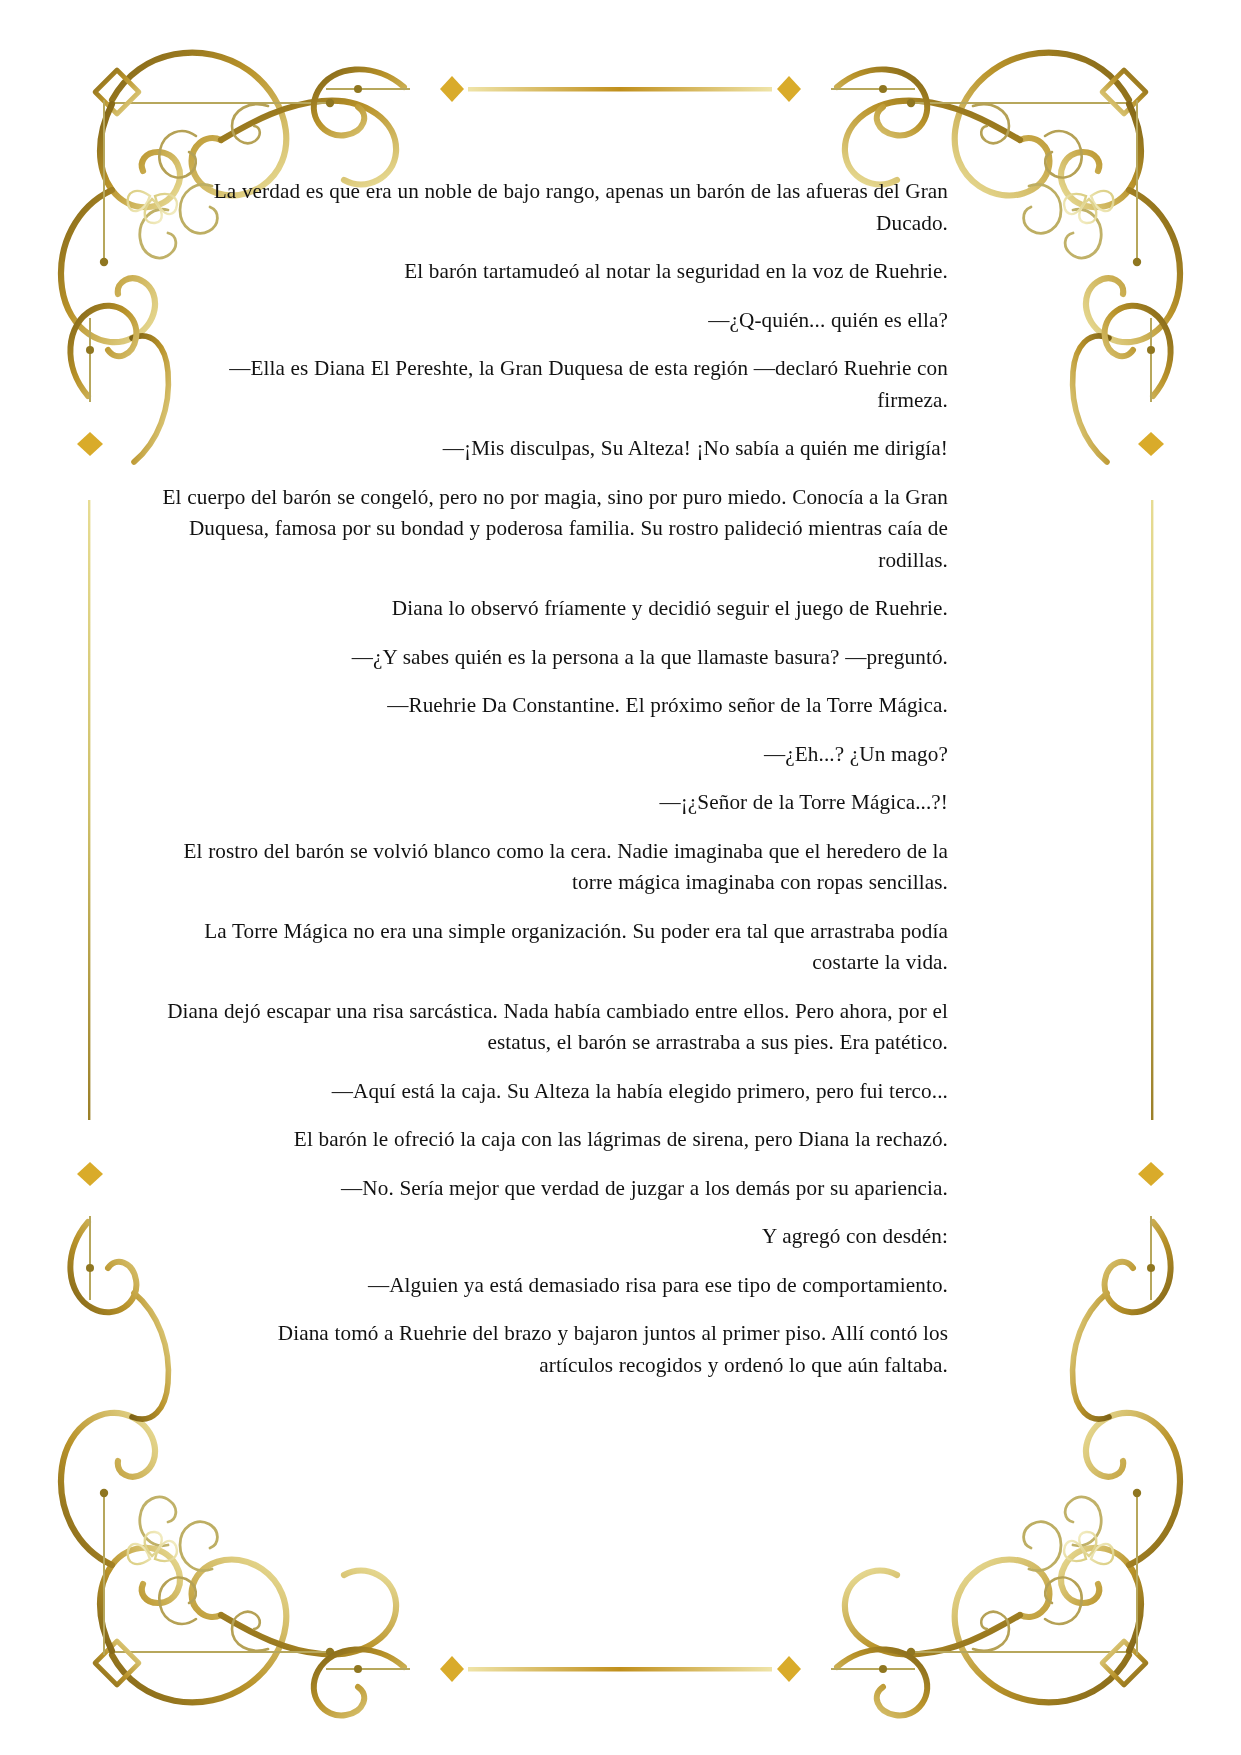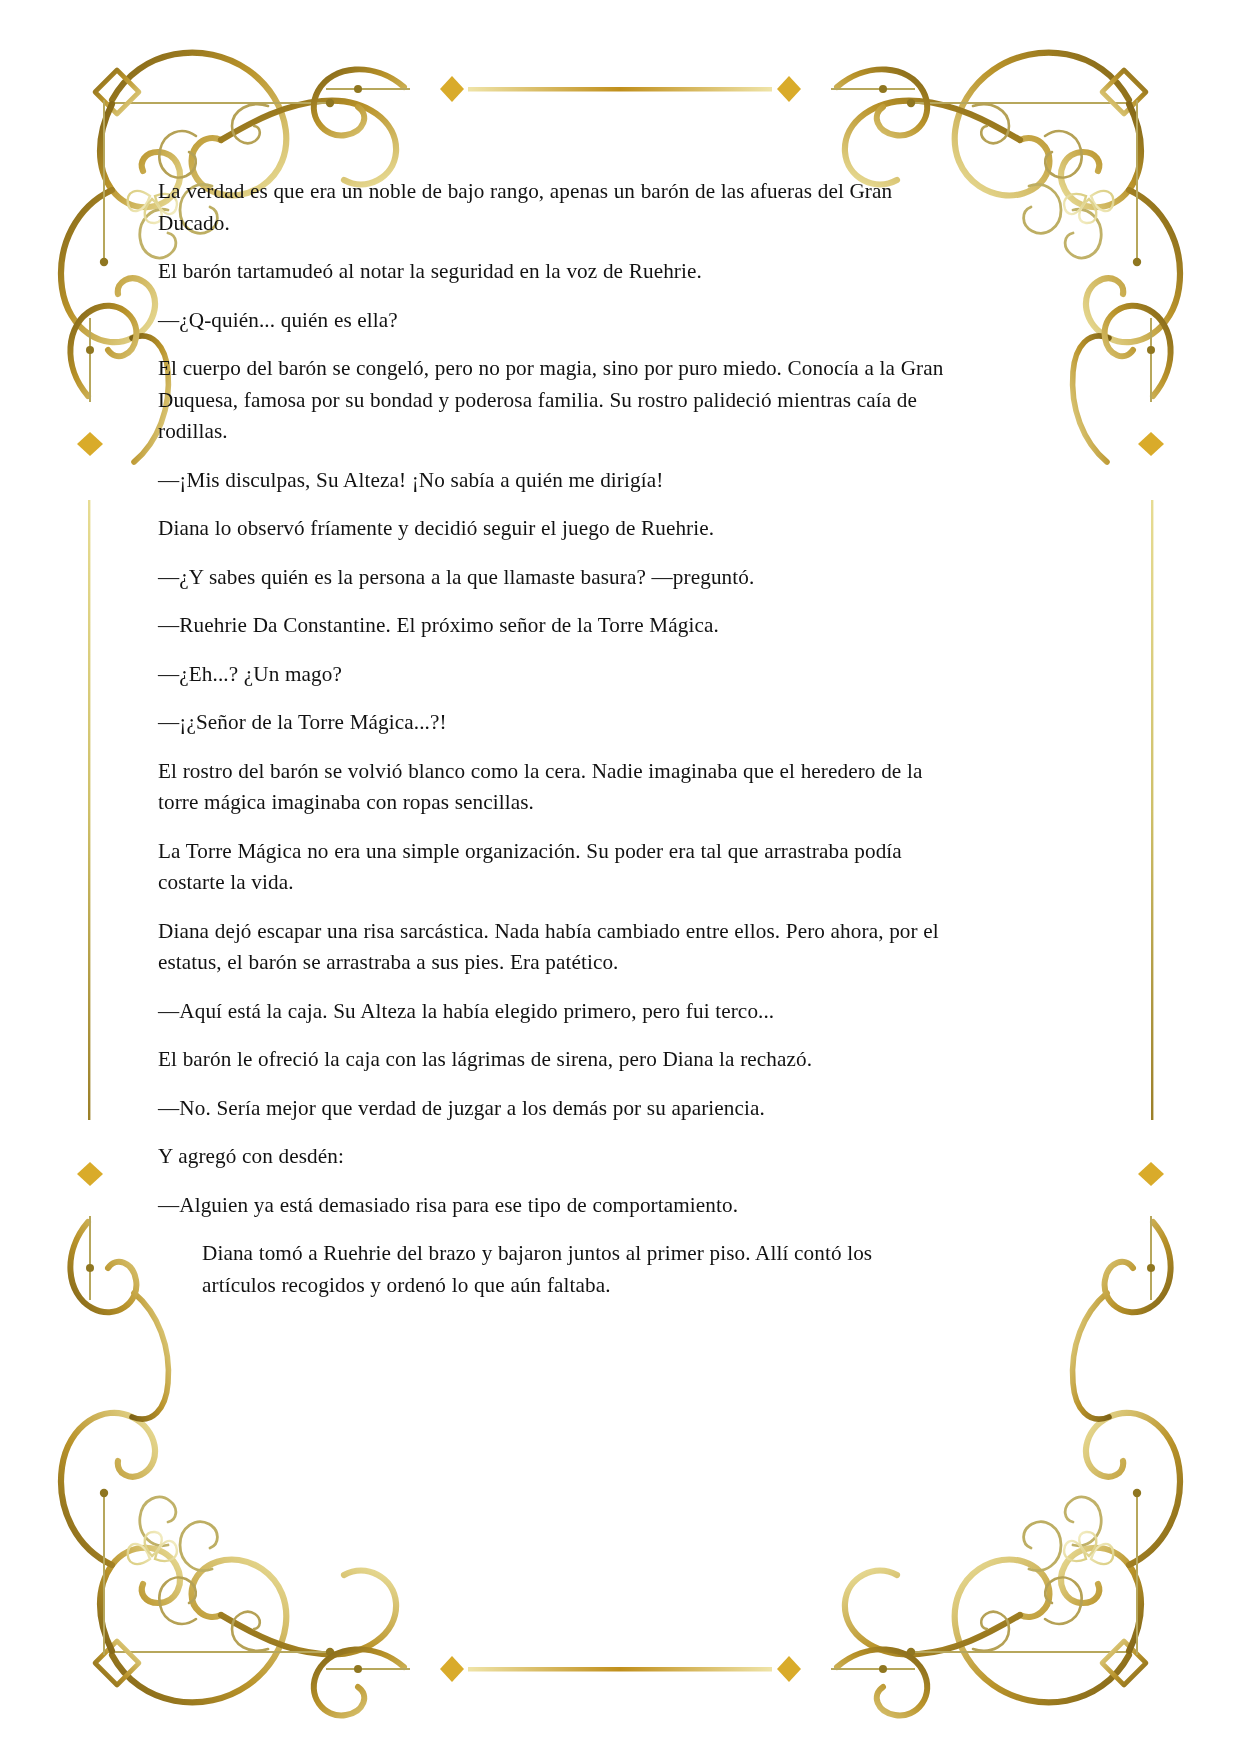--- a/index.html
+++ b/index.html
@@ -38,21 +38,21 @@
     top: 176px;
     width: 790px;
   }
 
   .para {
     font-family: "Liberation Serif", "DejaVu Serif", serif;
     font-size: 21.2px;
     line-height: 31.5px;
     color: #121212;
     margin: 0 0 17px 0;
-    text-align: left;
+    text-align: right;
     letter-spacing: 0.1px;
     word-spacing: 0.2px;
   }
   .para:last-child { margin-bottom: 0; margin-left: 44px; }
 </style>
 </head>
 <body>
 
 <div id="page">
 
@@ -195,22 +195,23 @@
     </g>
     <g transform="translate(1153,1222) scale(-1,-1)">
       <use href="#rail-orn-v"></use>
     </g>
   </svg>
 
   <div id="content">
     <p class="para">La verdad es que era un noble de bajo rango, apenas un barón de las afueras del Gran Ducado.</p>
     <p class="para">El barón tartamudeó al notar la seguridad en la voz de Ruehrie.</p>
     <p class="para">—¿Q-quién... quién es ella?</p>
+    <p class="para">—Ella es Diana El Pereshte, la Gran Duquesa de esta región —declaró Ruehrie con firmeza.</p>
+    <p class="para">—¡Mis disculpas, Su Alteza! ¡No sabía a quién me dirigía!</p>
     <p class="para">El cuerpo del barón se congeló, pero no por magia, sino por puro miedo. Conocía a la Gran Duquesa, famosa por su bondad y poderosa familia. Su rostro palideció mientras caía de rodillas.</p>
-    <p class="para">—¡Mis disculpas, Su Alteza! ¡No sabía a quién me dirigía!</p>
     <p class="para">Diana lo observó fríamente y decidió seguir el juego de Ruehrie.</p>
     <p class="para">—¿Y sabes quién es la persona a la que llamaste basura? —preguntó.</p>
     <p class="para">—Ruehrie Da Constantine. El próximo señor de la Torre Mágica.</p>
     <p class="para">—¿Eh...? ¿Un mago?</p>
     <p class="para">—¡¿Señor de la Torre Mágica...?!</p>
     <p class="para">El rostro del barón se volvió blanco como la cera. Nadie imaginaba que el heredero de la torre mágica imaginaba con ropas sencillas.</p>
     <p class="para">La Torre Mágica no era una simple organización. Su poder era tal que arrastraba podía costarte la vida.</p>
     <p class="para">Diana dejó escapar una risa sarcástica. Nada había cambiado entre ellos. Pero ahora, por el estatus, el barón se arrastraba a sus pies. Era patético.</p>
     <p class="para">—Aquí está la caja. Su Alteza la había elegido primero, pero fui terco...</p>
     <p class="para">El barón le ofreció la caja con las lágrimas de sirena, pero Diana la rechazó.</p>

